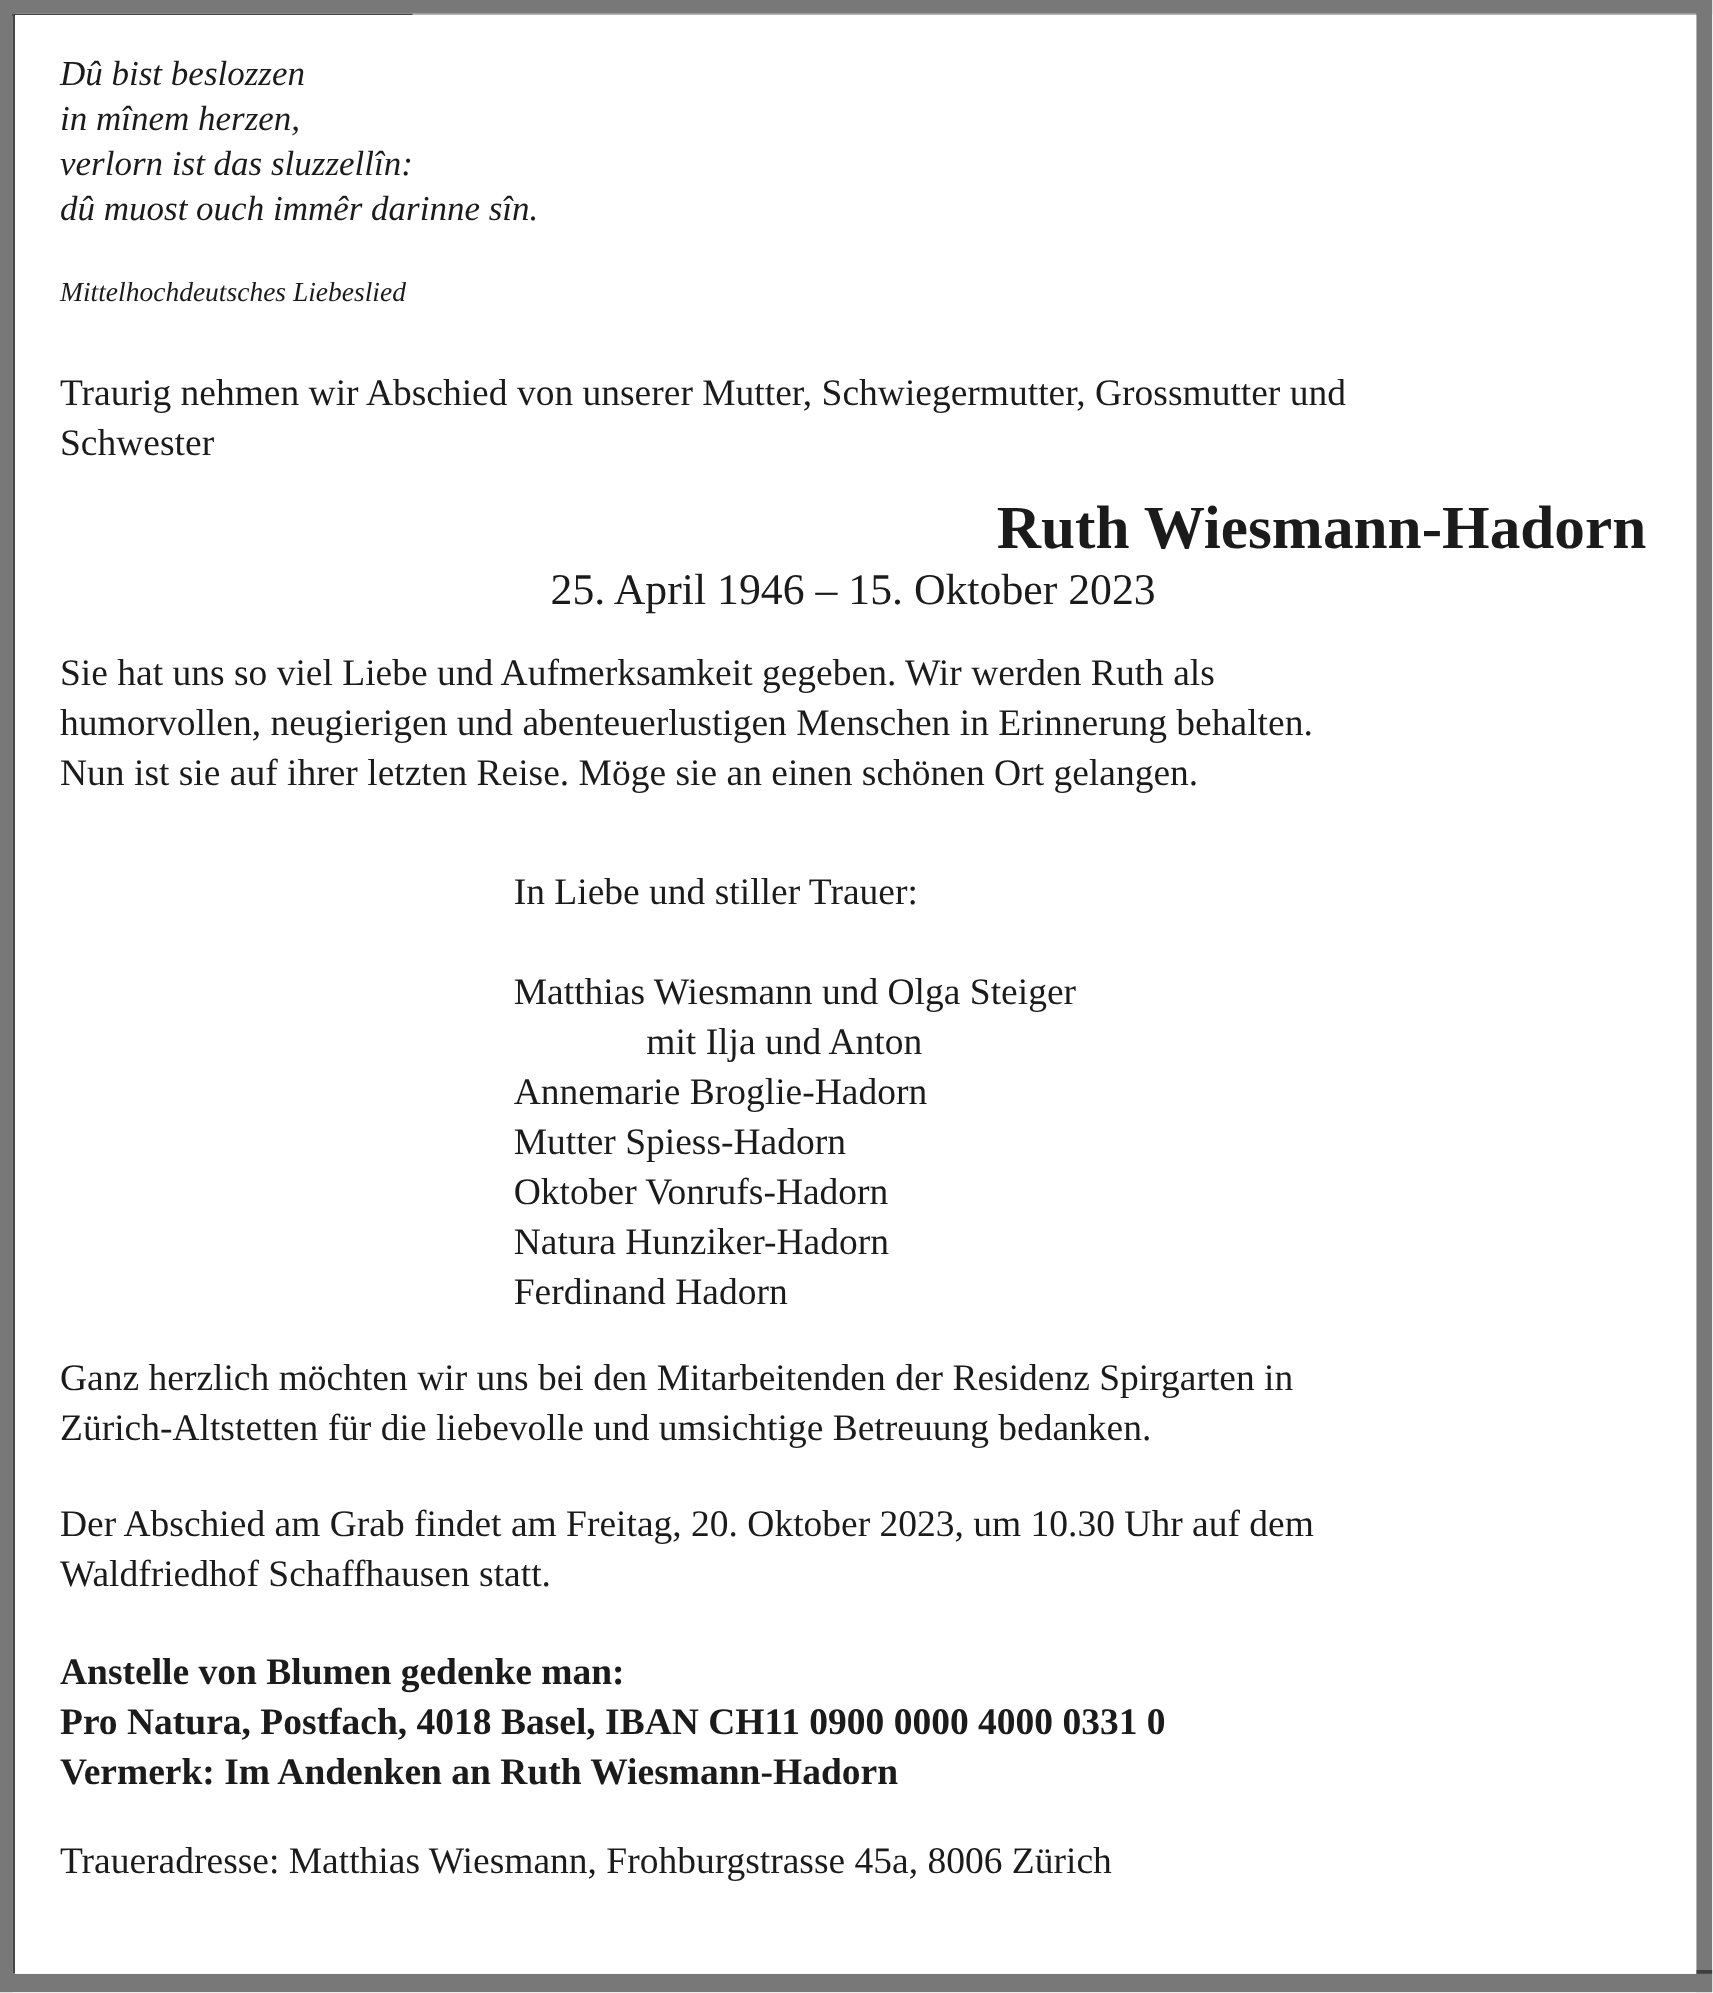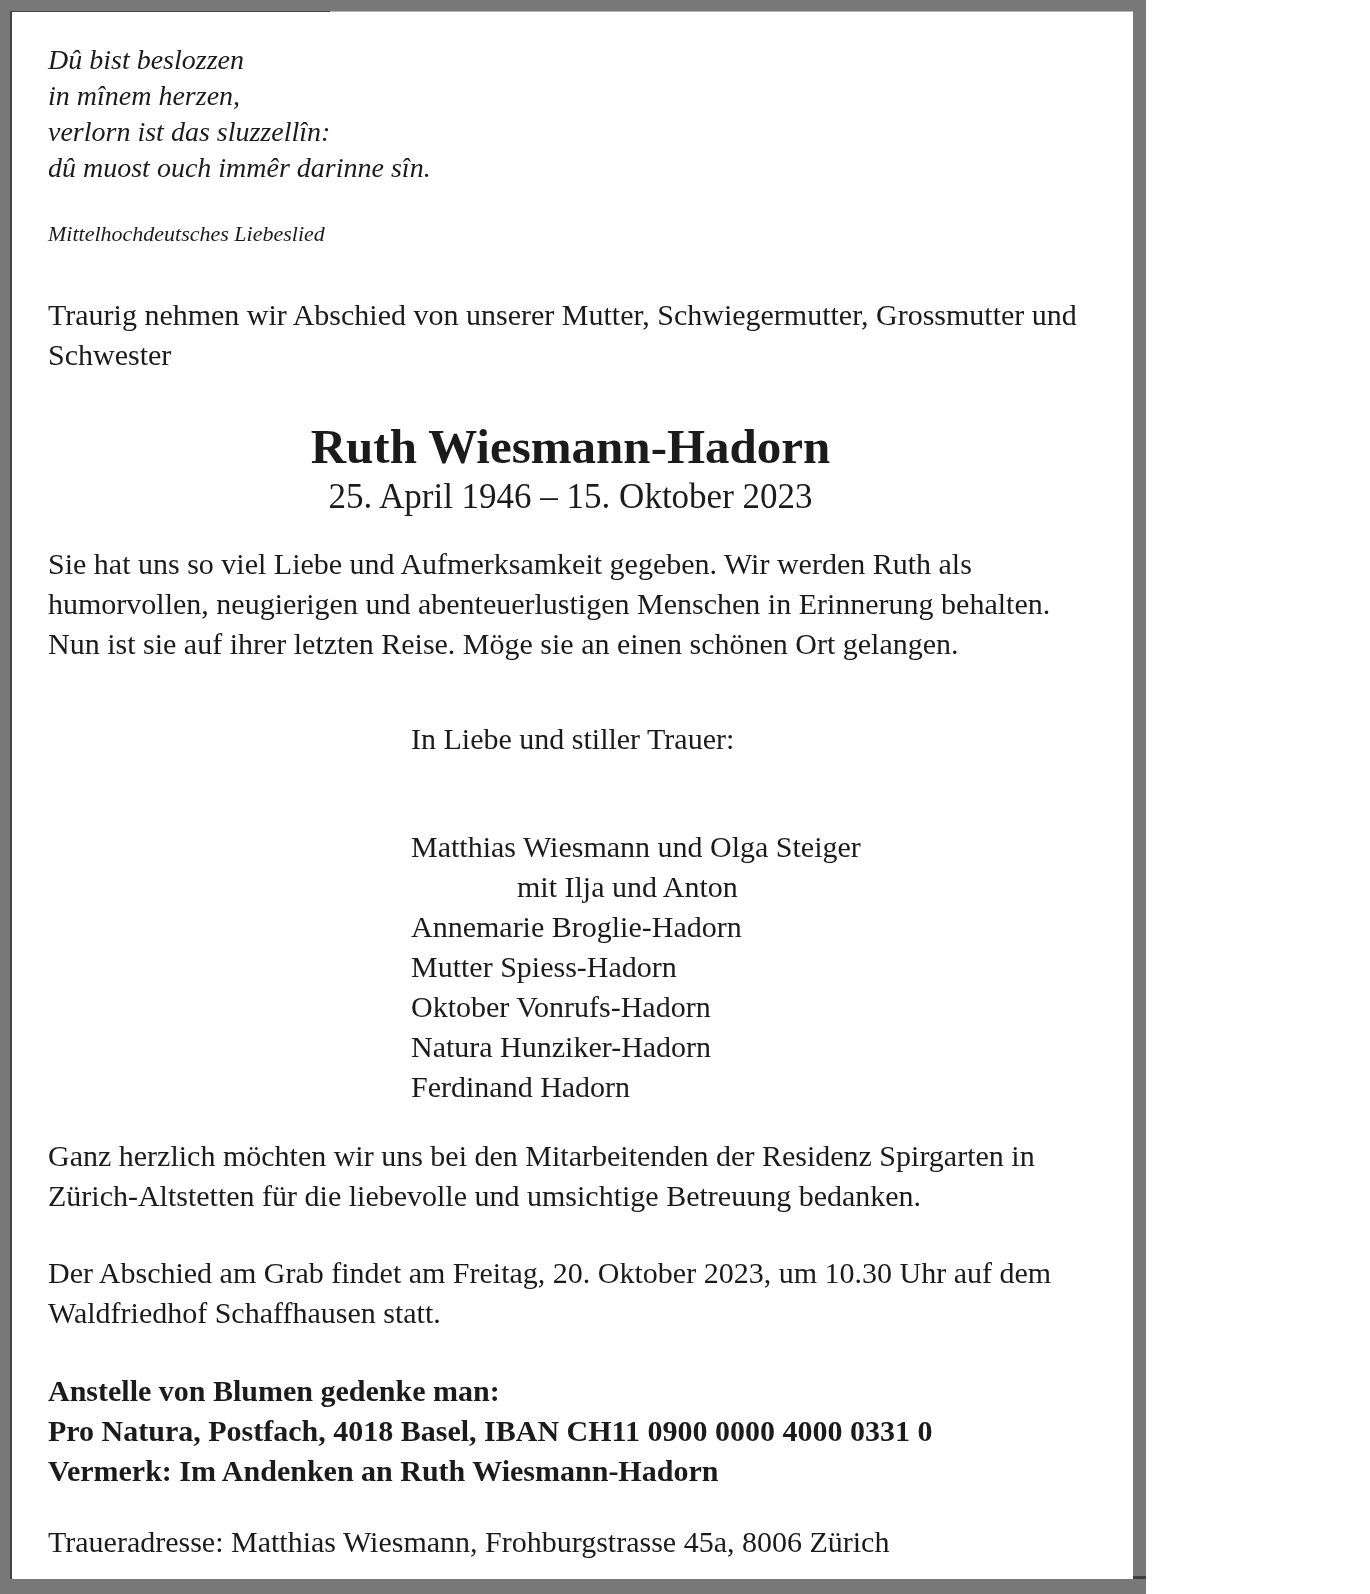--- a/index.html
+++ b/index.html
@@ -1,20 +1,20 @@
 <!DOCTYPE html>
 <html lang="de"><head>
 <meta charset="utf-8">
 <style>
   * { margin: 0; padding: 0; box-sizing: border-box; }
   html, body { background: #ffffff; }
 
   .frame {
     position: relative;
-    width: 1146px;
+    width: 1370px;
     height: 1594px;
     background: #ffffff;
     font-family: "Liberation Serif", "DejaVu Serif", serif;
     color: #1b1b1b;
     overflow: hidden;
   }
 
   
   .bar-top    { position: absolute; left: 0; top: 0; width: 100%; height: 11px; background: #787878; }
   .edge-top-light { position: absolute; left: 0; top: 11px; width: 100%; height: 1px; background: #b5b5b5; }
@@ -48,33 +48,33 @@
   }
   .body { font-size: 30px; line-height: 40px; }
   .para { white-space: pre-line; }
 
   .intro { margin-top: 44px; }
 
   .title {
     font-size: 49px;
     line-height: 58px;
     font-weight: bold;
-    text-align: center;
-    margin-top: 43px;
+    text-align: right;
+    margin-top: 18px;
   }
   .dates {
     font-size: 35px;
     line-height: 42px;
     text-align: center;
   }
 
   .tribute { margin-top: 26px; }
 
   .mourning-heading { margin-top: 55px; margin-left: 363px; }
-  .names { margin-top: 68px; margin-left: 363px; }
+  .names { margin-top: 40px; margin-left: 363px; }
   .name-line.indented { margin-left: 106px; }
 
   .thanks    { margin-top: 29px; }
   .funeral   { margin-top: 37px; }
   .donations { margin-top: 38px; font-weight: bold; }
   .address   { margin-top: 31px; }
 </style>
 </head>
 <body>
 

